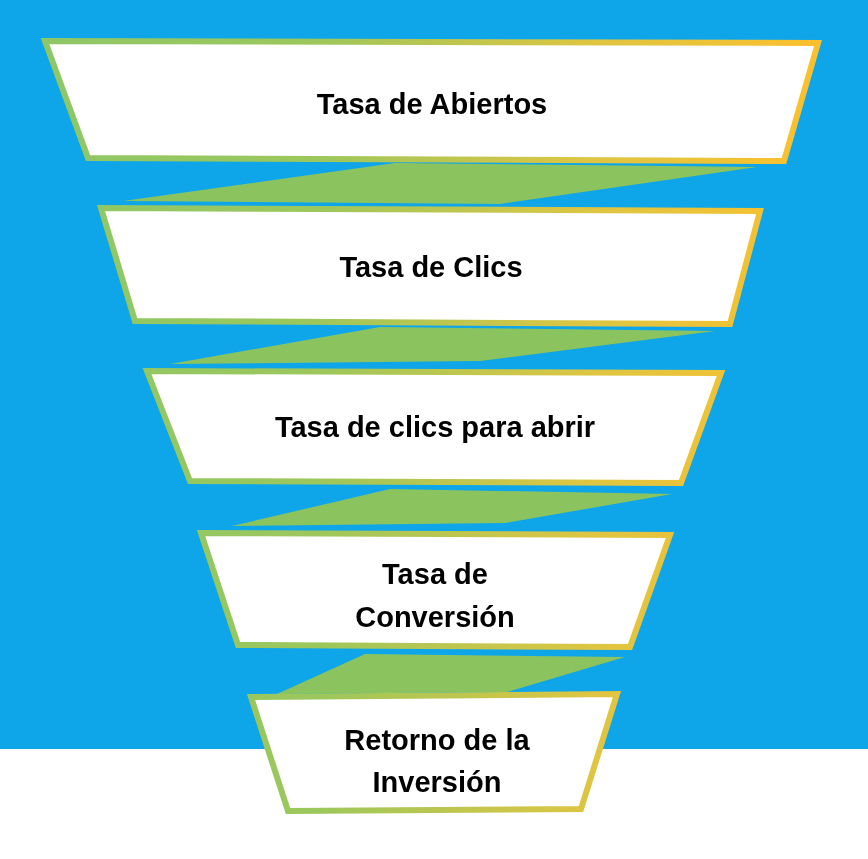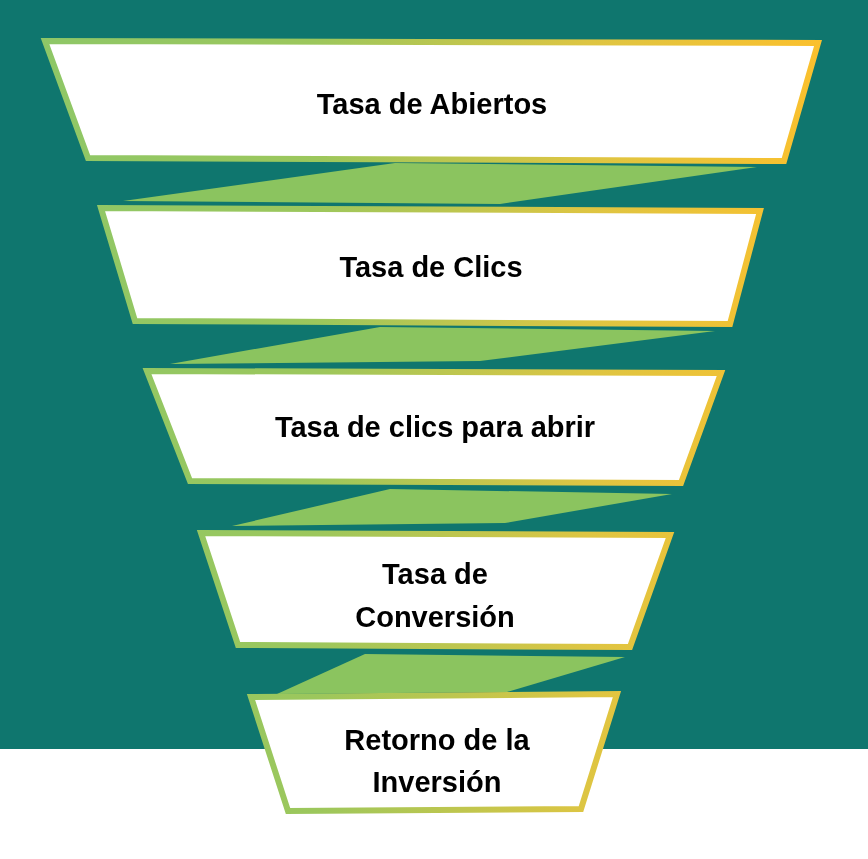--- a/index.html
+++ b/index.html
@@ -8,21 +8,21 @@
     background: #ffffff;
     width: 868px;
     height: 859px;
     overflow: hidden;
     font-family: "Liberation Sans", sans-serif;
   }
   .canvas {
     position: relative;
     width: 868px;
     height: 749px;
-    background: #0f766e;
+    background: #0ea5e9;
   }
   svg { display: block; }
   .stage-text {
     font-family: "Liberation Sans", sans-serif;
     font-weight: 700;
     font-size: 29px;
     text-anchor: middle;
   }
 </style>
 </head>

